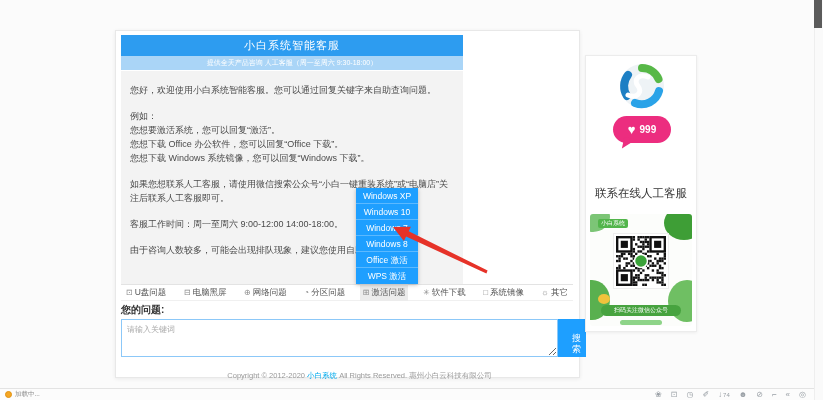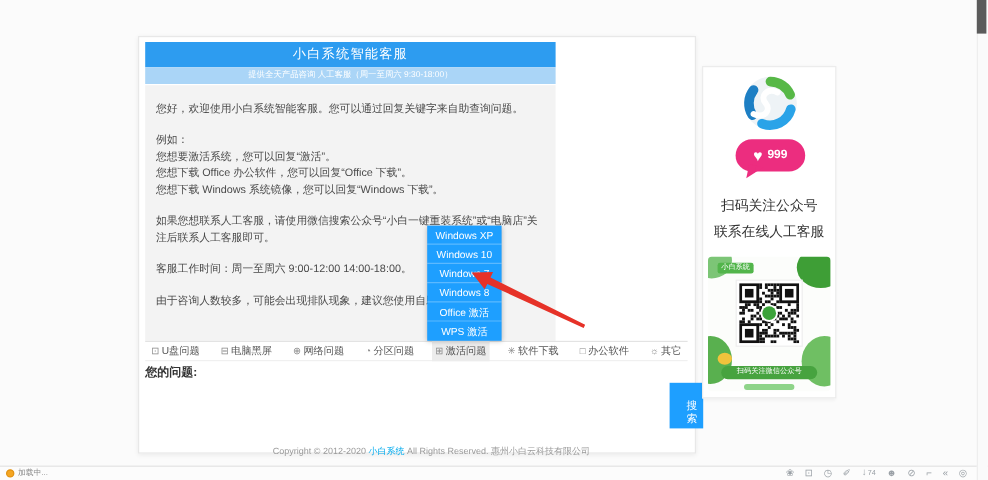--- a/index.html
+++ b/index.html
@@ -164,45 +164,45 @@
       <div class="tab active">
         <span class="t-icon">⊞</span>
         <span>激活问题</span>
       </div>
       <div class="tab">
         <span class="t-icon">✳</span>
         <span>软件下载</span>
       </div>
       <div class="tab">
         <span class="t-icon">□</span>
-        <span>办公软件</span>
+        <span>系统镜像</span>
       </div>
       <div class="tab">
         <span class="t-icon">☼</span>
         <span>其它</span>
       </div>
     </div>
 
     <div class="q-label">您的问题:</div>
+    <textarea class="q-textarea" placeholder="请输入关键词" style=""></textarea>
     <button class="q-submit">搜索</button>
   </div>
 
   <div class="side-card">
     <svg class="side-logo" viewBox="0 0 48 48">
       <circle cx="24" cy="24" r="22" fill="#eef3f6"></circle>
       <path d="M24 6 a18 18 0 0 1 16.5 11" stroke="#57b847" stroke-width="8" fill="none" stroke-linecap="round"></path>
       <path d="M41 29 a18 18 0 0 1 -24 12" stroke="#2aa3e8" stroke-width="8" fill="none" stroke-linecap="round"></path>
       <path d="M9 34 a18 18 0 0 1 1 -21" stroke="#1d7fc4" stroke-width="8" fill="none" stroke-linecap="round"></path>
       <path d="M30 15 c-9 -4 -15 3 -10 9 c5 6 -1 13 -10 9" stroke="#fff" stroke-width="5" fill="none" stroke-linecap="round"></path>
     </svg>
     <div class="like-bubble">
       <span class="heart">♥</span>
       <span class="count">999</span>
     </div>
-    <div class="side-line1">扫码关注公众号</div>
     <div class="side-line2">联系在线人工客服</div>
 
     <div class="qr-box">
       <div class="qr-blob" style="left:-14px;top:-12px;width:34px;height:30px;background:#7cc576;"></div>
       <div class="qr-blob" style="right:-12px;top:-8px;width:40px;height:34px;background:#3e9e36;"></div>
       <div class="qr-blob" style="left:-16px;bottom:6px;width:36px;height:40px;background:#59b04f;"></div>
       <div class="qr-blob" style="right:-14px;bottom:4px;width:38px;height:42px;background:#6fbf63;"></div>
       <div class="qr-blob" style="left:8px;bottom:22px;width:12px;height:10px;background:#f0c33c;"></div>
       <div class="qr-blob" style="left:30px;bottom:1px;width:42px;height:5px;background:#8ed489;border-radius:3px;"></div>
       <div class="qr-badge">小白系统</div>

